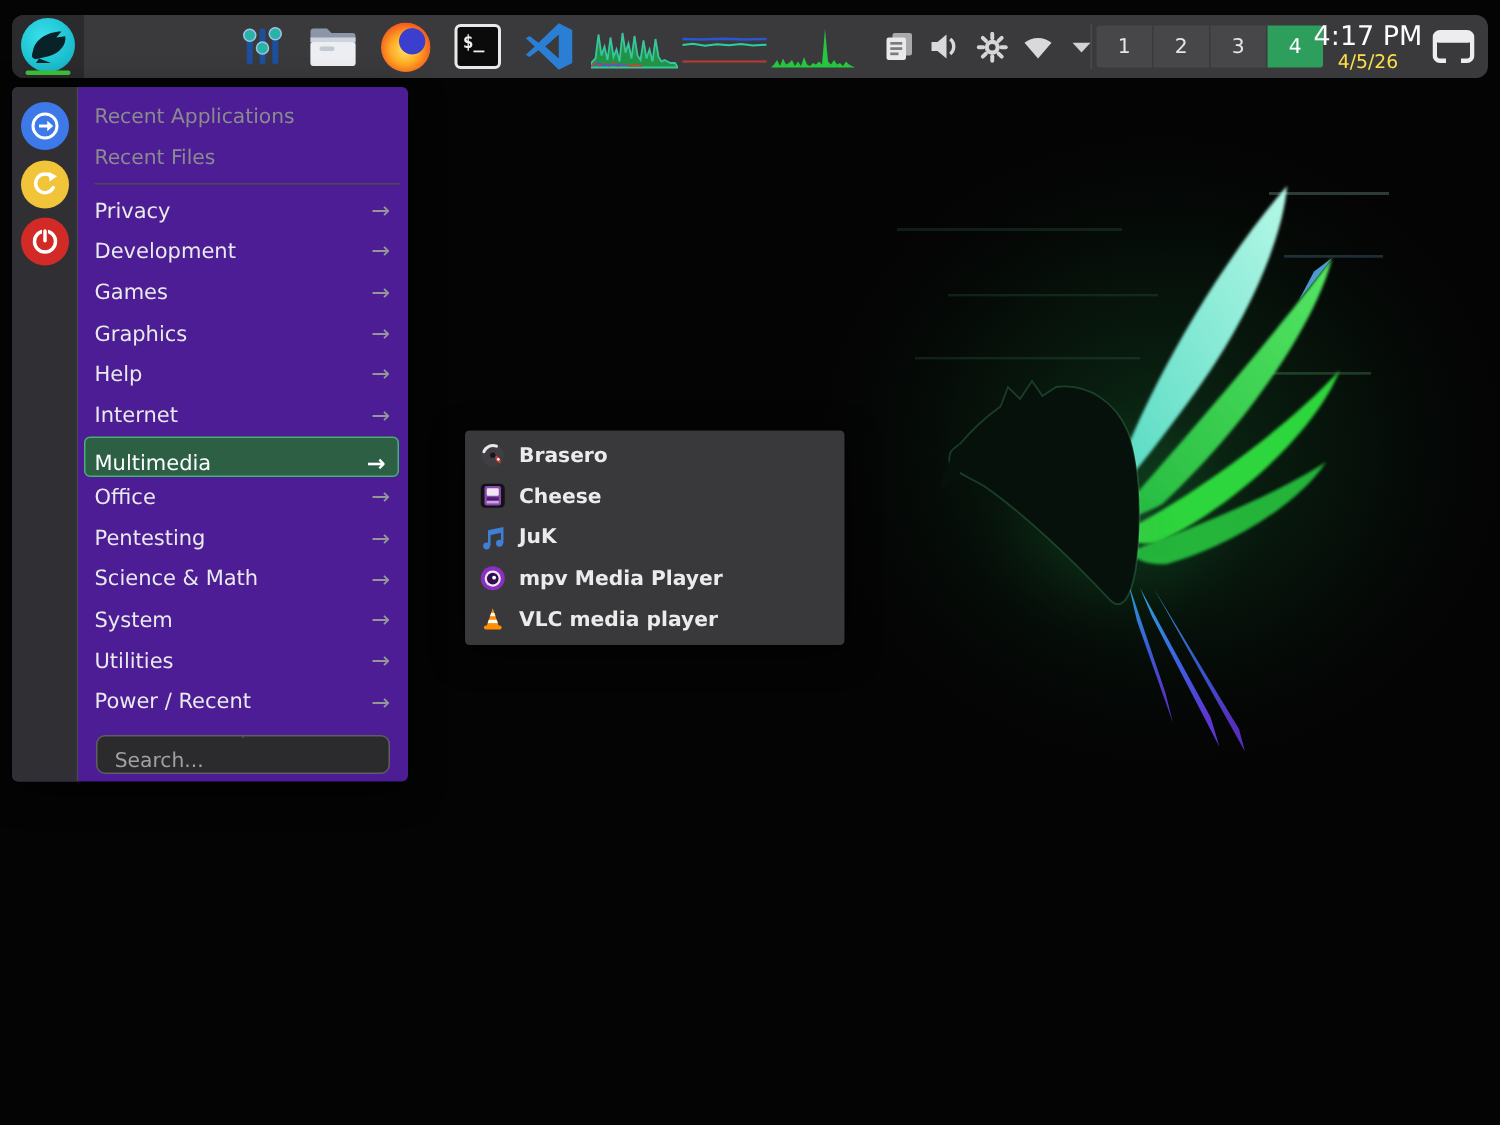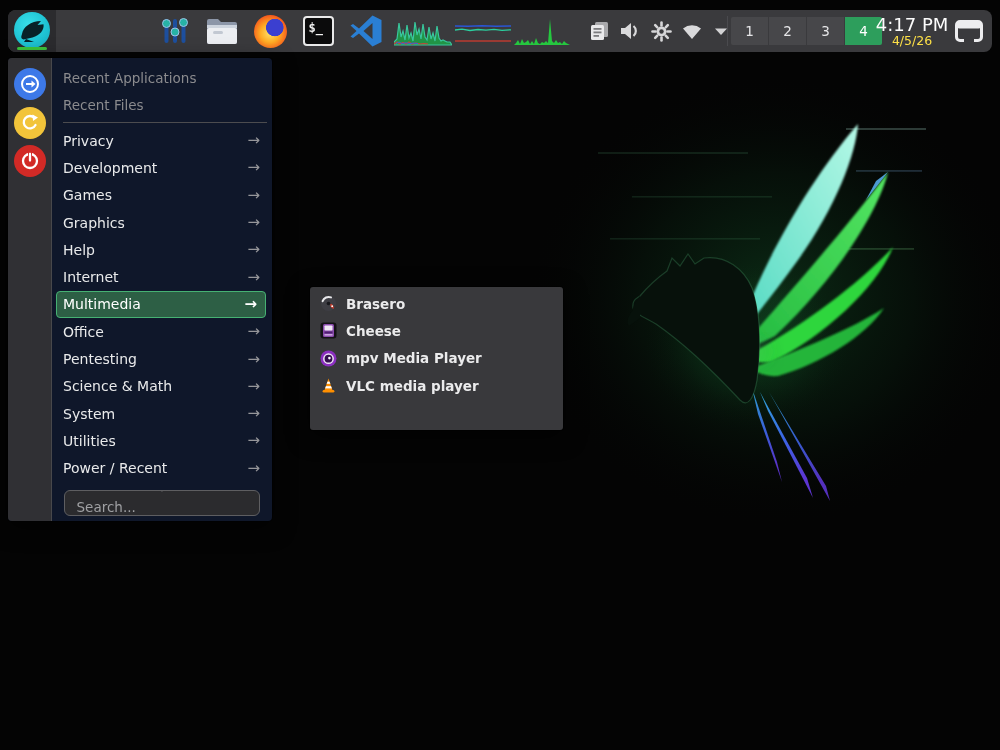--- a/index.html
+++ b/index.html
@@ -49,41 +49,41 @@
   .clock { position:absolute; left:865px; top:0; width:78px; height:42px; display:flex;
     flex-direction:column; align-items:center; justify-content:center; cursor:pointer; }
   .clock-time { color:#fcfcfc; font-size:18px; line-height:19px; }
   .clock-date { color:#fde047; font-size:12.5px; line-height:14px; }
 
   .showdesk { position:absolute; right:2px; top:0; width:42px; height:42px; border:none;
     background:transparent; cursor:pointer; display:flex; align-items:center; justify-content:center; }
 
   
   .menu { position:absolute; left:8px; top:58px; width:264px; height:463px;
-    background:#0f172a; border-radius:4px;
+    background:#4c1d95; border-radius:4px;
     box-shadow:0 6px 22px rgba(0,0,0,.65), 0 0 0 1px rgba(0,0,0,.35); }
   .menu-sidebar { position:absolute; left:0; top:0; bottom:0; width:44px; background:#303034;
     border-right:1px solid #48484b; border-radius:4px 0 0 4px; }
   .session-btn { position:absolute; left:6px; width:32px; height:32px; border-radius:50%;
     border:none; cursor:pointer; display:flex; align-items:center; justify-content:center; }
   .session-logout   { top:10px; background:#3d79e8; }
   .session-restart  { top:49px; background:#f2c43a; }
   .session-shutdown { top:87px; background:#d22a26; }
 
   .menu-content { position:absolute; left:44px; right:0; top:0; bottom:0; padding-top:6px;
     display:flex; flex-direction:column; }
   .recent-row { height:27px; display:flex; align-items:center; padding:0 12px 0 11px;
     color:#8b8b8e; font-size:13.5px; cursor:default; }
   .menu-sep { height:1px; background:#4c4c4f; margin:4px 5px 4px 11px; }
   .cat-row { height:27.3px; display:flex; align-items:center; justify-content:space-between;
     padding:0 12px 0 11px; cursor:pointer; }
   .cat-label { color:#e9eaeb; font-size:14px; }
   .cat-arrow { color:#96969a; font-size:15px; line-height:1; }
   .cat-row.active { background:#2d5f45; border:1px solid #46b173; border-radius:4px;
-    margin:0 6px 0 4px; padding:0 8px 0 6px; }
+    margin:0 6px 0 4px; padding:0 8px 0 6px;align-items:flex-end; }
   .cat-row.active .cat-label { color:#ffffff; }
   .cat-row.active .cat-arrow { color:#ffffff; font-weight:bold; }
 
   .searchbox { margin:8px 12px 0 12px; height:26px; background:#2b2b2e; border:1px solid #5e5e61;
     border-radius:6px; display:flex; align-items:center; padding:0 8px; gap:7px;flex-direction:column; }
   .searchbox input { flex:1; background:transparent; border:none; outline:none; color:#e8e8ea;
     font-size:13.5px; font-family:inherit; }
   .searchbox input::placeholder { color:#9fa0a3; }
 
   
@@ -418,20 +418,31 @@
           <rect x="0.5" y="0.5" width="16" height="16" rx="3" fill="#141216"></rect>
           <rect x="3" y="2" width="11" height="13" rx="1.5" fill="#8a4bad"></rect>
           <rect x="4.5" y="3.5" width="8" height="5" rx="0.8" fill="#f0e8f5"></rect>
           <rect x="4.5" y="9.5" width="8" height="2" fill="#4e1e70"></rect>
           <rect x="4.5" y="12" width="8" height="1.6" fill="#c9a4de"></rect>
         </svg>
       </span>
       <span class="sub-label">Cheese</span>
     </div>
 
+    <div class="sub-row">
+      <span class="sub-icon">
+        <svg width="17" height="17" viewBox="0 0 17 17">
+          <path d="M6.2,14 V4.2 L14.8,2.4 V12.2" fill="none" stroke="#3f7fd6" stroke-width="1.7"></path>
+          <path d="M6.2,4.2 L14.8,2.4 L14.8,5 L6.2,6.8 Z" fill="#3f7fd6"></path>
+          <circle cx="4.4" cy="14" r="2.3" fill="#3f7fd6"></circle>
+          <circle cx="13" cy="12.2" r="2.3" fill="#3f7fd6"></circle>
+        </svg>
+      </span>
+      <span class="sub-label">JuK</span>
+    </div>
 
     <div class="sub-row">
       <span class="sub-icon">
         <svg width="17" height="17" viewBox="0 0 17 17">
           <circle cx="8.5" cy="8.5" r="8" fill="#8b2fc0"></circle>
           <circle cx="8.5" cy="8.7" r="5.4" fill="#efe7f4"></circle>
           <circle cx="8.5" cy="8.7" r="3.9" fill="#330d4f"></circle>
           <circle cx="9.4" cy="8.1" r="1.3" fill="#ffffff"></circle>
         </svg>
       </span>

